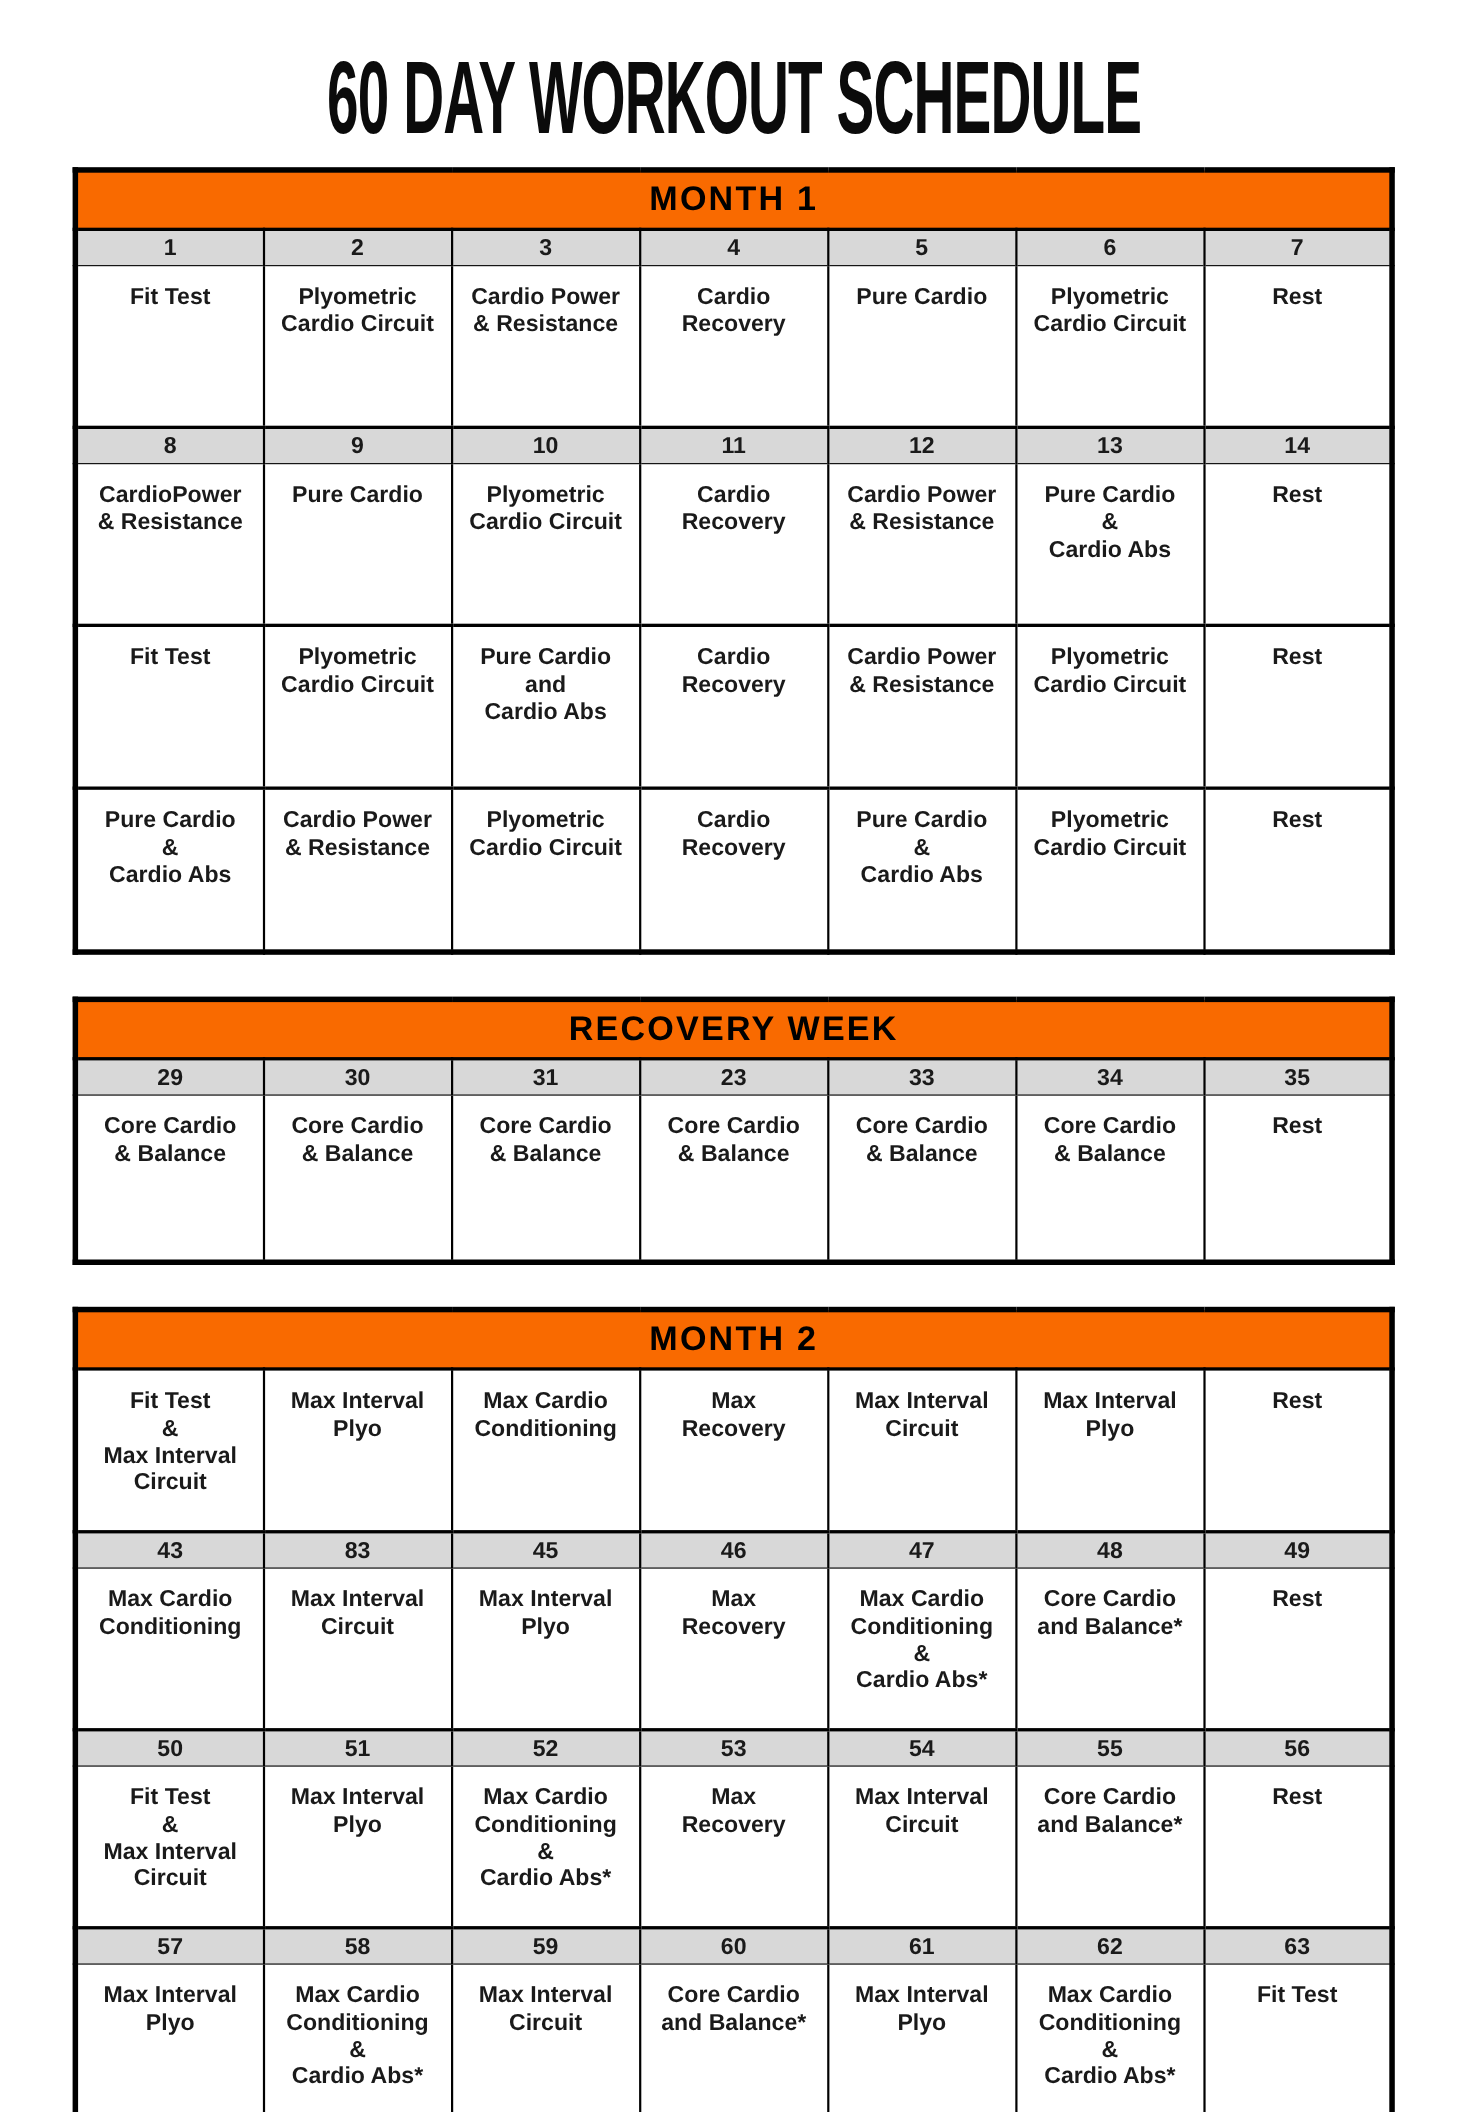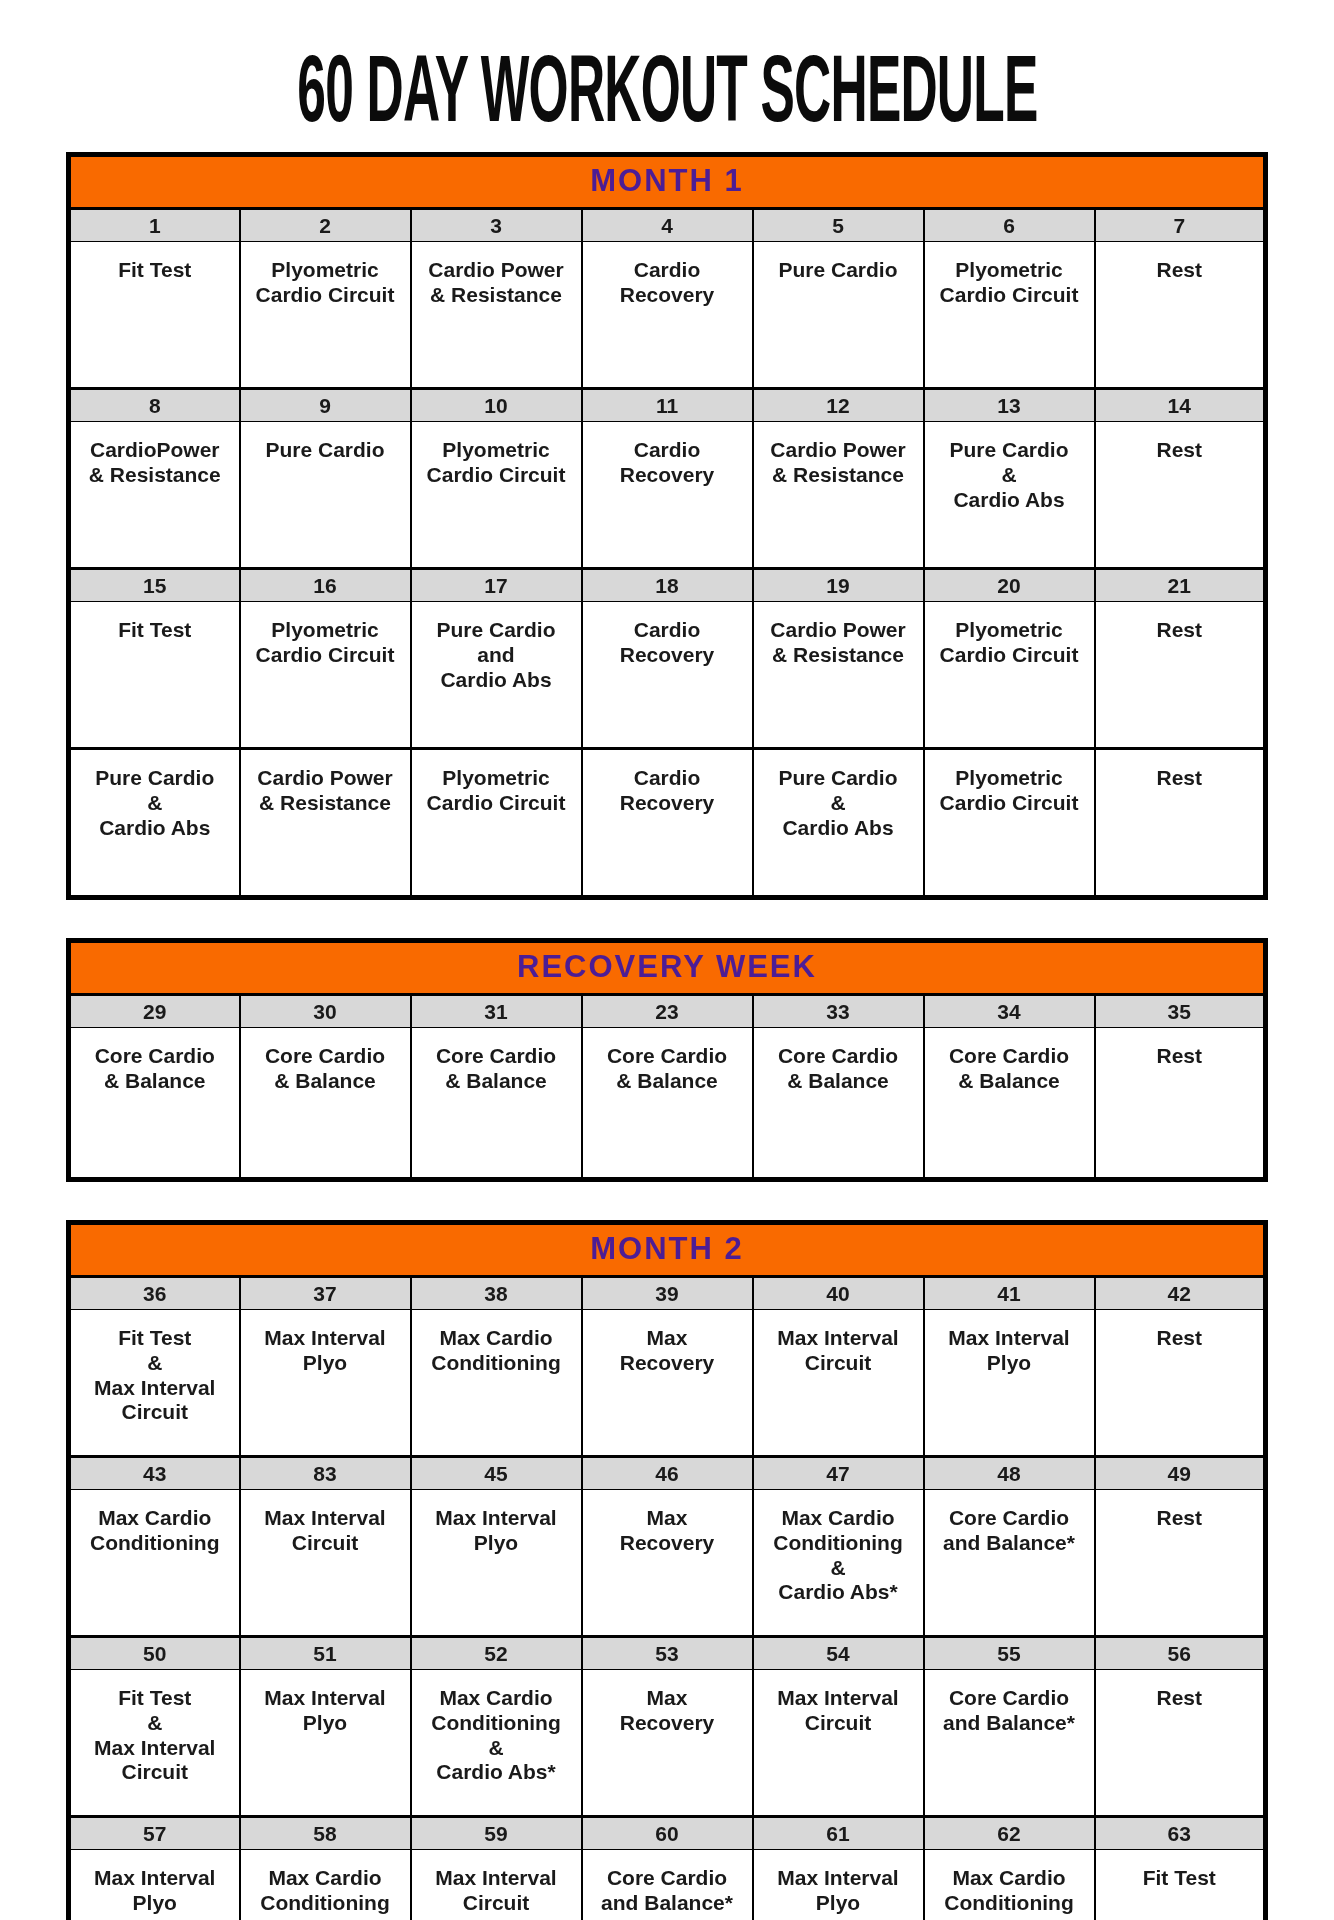--- a/index.html
+++ b/index.html
@@ -42,21 +42,21 @@
     width: 1202px;
     border: 5px solid var(--border, #000);
     margin-top: 10px;
   }
   table.cal + table.cal {
     margin-top: 38px;
     border-radius: 29px;
   }
   th.month-header {
     background: var(--orange, #F96A00);
-    color: #4c1d95;
+    color: #000000;
     font-size: 31px;
     font-weight: bold;
     letter-spacing: 2px;
     text-align: center;
     height: 44px;
     padding: 2px 0 4px 0;
     border: 3px solid var(--border, #000);
   }
   td.day-num {
     background: var(--gray, #D8D8D8);
@@ -129,29 +129,20 @@
           </tr>
           <tr data-name="workout-row">
             <td class="workout" data-name="workout-day-8">CardioPower<br>&amp; Resistance</td>
             <td class="workout" data-name="workout-day-9">Pure Cardio</td>
             <td class="workout" data-name="workout-day-10">Plyometric<br>Cardio Circuit</td>
             <td class="workout" data-name="workout-day-11">Cardio<br>Recovery</td>
             <td class="workout" data-name="workout-day-12">Cardio Power<br>&amp; Resistance</td>
             <td class="workout" data-name="workout-day-13">Pure Cardio<br>&amp;<br>Cardio Abs</td>
             <td class="workout" data-name="workout-day-14">Rest</td>
           </tr>
-          <tr data-name="day-number-row">
-            <td class="day-num" data-name="day-number-15">15</td>
-            <td class="day-num" data-name="day-number-16">16</td>
-            <td class="day-num" data-name="day-number-17">17</td>
-            <td class="day-num" data-name="day-number-18">18</td>
-            <td class="day-num" data-name="day-number-19">19</td>
-            <td class="day-num" data-name="day-number-20">20</td>
-            <td class="day-num" data-name="day-number-21">21</td>
-          </tr>
           <tr data-name="workout-row">
             <td class="workout" data-name="workout-day-15">Fit Test</td>
             <td class="workout" data-name="workout-day-16">Plyometric<br>Cardio Circuit</td>
             <td class="workout" data-name="workout-day-17">Pure Cardio<br>and<br>Cardio Abs</td>
             <td class="workout" data-name="workout-day-18">Cardio<br>Recovery</td>
             <td class="workout" data-name="workout-day-19">Cardio Power<br>&amp; Resistance</td>
             <td class="workout" data-name="workout-day-20">Plyometric<br>Cardio Circuit</td>
             <td class="workout" data-name="workout-day-21">Rest</td>
           </tr>
           <tr data-name="workout-row">
@@ -188,29 +179,20 @@
             <td class="workout" data-name="workout-day-34">Core Cardio<br>&amp; Balance</td>
             <td class="workout" data-name="workout-day-35">Rest</td>
           </tr>
         </tbody>
       </table>
       <table class="cal" data-name="month-2-table">
         <tbody>
           <tr>
             <th class="month-header" colspan="7" data-name="section-header-month-2">MONTH 2</th>
           </tr>
-          <tr data-name="day-number-row">
-            <td class="day-num" data-name="day-number-36">36</td>
-            <td class="day-num" data-name="day-number-37">37</td>
-            <td class="day-num" data-name="day-number-38">38</td>
-            <td class="day-num" data-name="day-number-39">39</td>
-            <td class="day-num" data-name="day-number-40">40</td>
-            <td class="day-num" data-name="day-number-41">41</td>
-            <td class="day-num" data-name="day-number-42">42</td>
-          </tr>
           <tr data-name="workout-row">
             <td class="workout" data-name="workout-day-36">Fit Test<br>&amp;<br>Max Interval<br>Circuit</td>
             <td class="workout" data-name="workout-day-37">Max Interval<br>Plyo</td>
             <td class="workout" data-name="workout-day-38">Max Cardio<br>Conditioning</td>
             <td class="workout" data-name="workout-day-39">Max<br>Recovery</td>
             <td class="workout" data-name="workout-day-40">Max Interval<br>Circuit</td>
             <td class="workout" data-name="workout-day-41">Max Interval<br>Plyo</td>
             <td class="workout" data-name="workout-day-42">Rest</td>
           </tr>
           <tr data-name="day-number-row">

